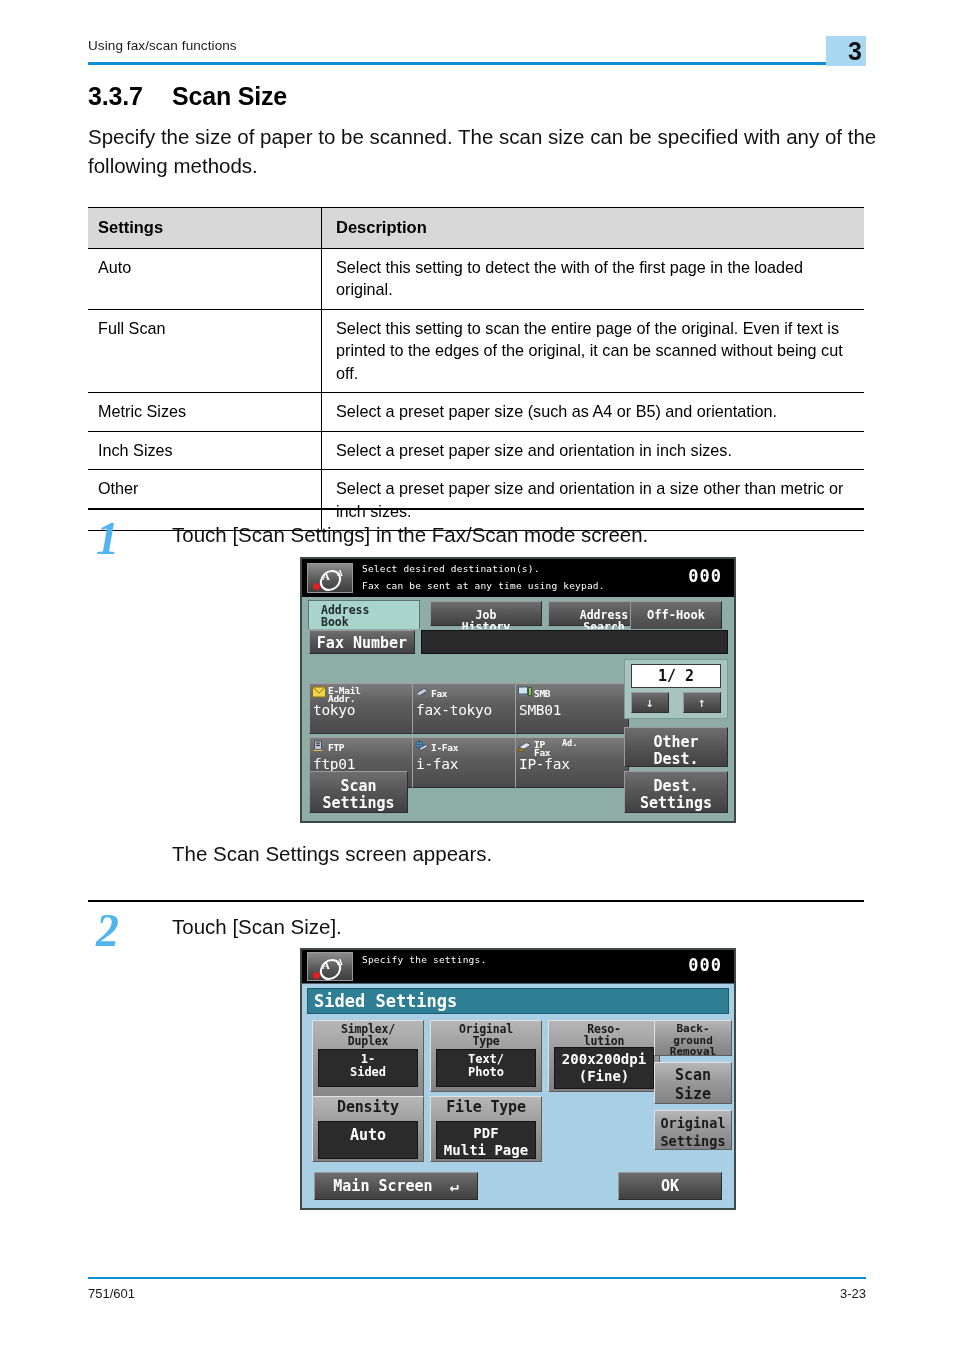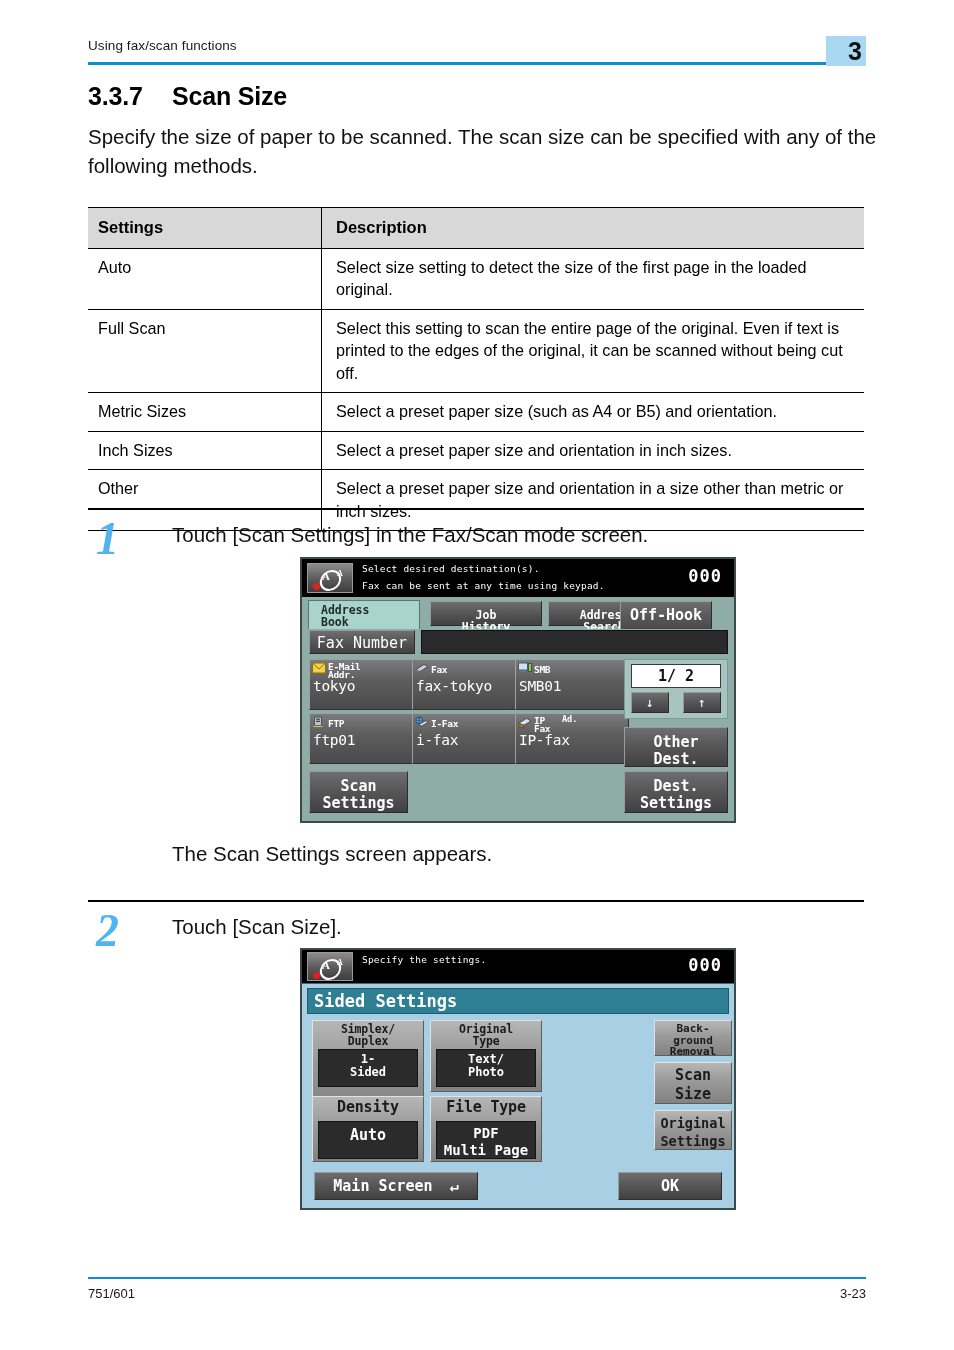--- a/index.html
+++ b/index.html
@@ -67,28 +67,28 @@
   
   .s1-body{background:#8fada7;padding:0;position:relative;height:224px;}
   .tabrow{position:relative;height:32px;background:#8fada7;}
   .tab-active{position:absolute;left:6px;top:3px;width:112px;height:29px;background:#a8d4cb;
      border:1px solid #5c7571;border-bottom:none;box-sizing:border-box;color:#1d2b29;
      font-size:11.5px;font-weight:bold;line-height:12px;padding:3px 0 0 12px;box-sizing:border-box;}
   .btn3d{background:linear-gradient(180deg,#6e6e6e 0%,#565656 48%,#414141 100%);
      border:1px solid #2c2c2c;border-top-color:#9a9a9a;border-left-color:#9a9a9a;
      color:#fff;box-sizing:border-box;text-align:center;}
   .tab-btn{position:absolute;top:4px;height:25px;font-size:11.5px;font-weight:bold;line-height:11.5px;padding-top:8px;}
-  .offhook{position:absolute;right:22px;top:4px;width:92px;height:36px;font-size:15px;font-weight:bold;line-height:26px;}
+  .offhook{position:absolute;right:12px;top:4px;width:92px;height:36px;font-size:12px;font-weight:bold;line-height:26px;}
   .faxnum-row{position:relative;height:28px;background:#8fada7;}
-  .faxnum-btn{position:absolute;left:7px;top:1px;width:106px;height:24px;font-size:15px;font-weight:normal;line-height:24px;}
+  .faxnum-btn{position:absolute;left:7px;top:1px;width:106px;height:24px;font-size:15px;font-weight:bold;line-height:24px;}
   .faxnum-field{position:absolute;left:119px;top:1px;right:6px;height:24px;background:#2a2a2a;border:1px solid #111;box-sizing:border-box;}
   .destgrid{position:relative;height:auto;background:#8fada7;}
   .dest{position:absolute;width:114px;height:51px;
      background:linear-gradient(180deg,#7b7b7b 0%,#5e5e5e 40%,#4a4a4a 100%);
-     border:1px solid #2f2f2f;border-top-color:#a0a0a0;border-left-color:#a0a0a0;box-sizing:border-box;color:#fff;}
+     border:1px solid #2f2f2f;border-top-color:#a0a0a0;border-left-color:#a0a0a0;box-sizing:border-box;color:#fff;margin-top:24px;}
   .dest .typ{position:absolute;left:18px;top:2px;font-size:9.5px;font-weight:bold;line-height:9.5px;letter-spacing:-.3px;}
   .dest .typ2{position:absolute;left:18px;top:10px;font-size:9.5px;font-weight:bold;line-height:9.5px;letter-spacing:-.3px;}
   .dest .nm{position:absolute;left:3px;top:19px;font-size:14.5px;line-height:15px;letter-spacing:-.3px;}
   .dest .ico{position:absolute;left:2px;top:2px;width:14px;height:12px;}
   .pagebox{position:absolute;background:#fff;border:1px solid #3a3a3a;box-sizing:border-box;
      color:#111;font-size:15px;font-weight:bold;text-align:center;}
   .arrbtn{position:absolute;width:38px;height:21px;font-size:13px;line-height:20px;}
   .sidebtn{position:absolute;font-size:15px;font-weight:bold;line-height:17px;padding-top:6px;}
   .pagepanel{position:absolute;background:#a8c4bf;border:1px solid #7b9a95;box-sizing:border-box;}
 
@@ -132,21 +132,21 @@
   <div class="intro">Specify the size of paper to be scanned. The scan size can be specified with any of the following methods.</div>
 
   <table class="tbl">
     <tbody>
         <tr class="head">
       <th class="c1">Settings</th>
       <th class="c2">Description</th>
     </tr>
     <tr>
       <td class="c1">Auto</td>
-      <td class="c2">Select size setting to detect the size of the first page in the loaded original.</td>
+      <td class="c2">Select this setting to detect the with of the first page in the loaded original.</td>
     </tr>
     <tr>
       <td class="c1">Full Scan</td>
       <td class="c2">Select this setting to scan the entire page of the original.  Even if text is printed to the edges of the original, it can be scanned without being cut off.</td>
     </tr>
     <tr>
       <td class="c1">Metric Sizes</td>
       <td class="c2">Select a preset paper size (such as A4 or B5) and orientation.</td>
     </tr>
     <tr>
@@ -314,20 +314,28 @@
 
       <div class="sbtn" style="left:128px;top:36px;width:112px;height:72px;">
         <span class="lbl">Original</span>
         <span class="lbl" style="padding-top:0;">Type</span>
         <span class="val" style="top:28px;height:38px;">
           <span style="display:block">Text/</span>
           <span style="display:block">Photo</span>
         </span>
       </div>
 
+      <div class="sbtn" style="left:246px;top:36px;width:112px;height:72px;">
+        <span class="lbl">Reso-</span>
+        <span class="lbl" style="padding-top:0;">lution</span>
+        <span class="val" style="top:26px;height:42px;font-size:14px;line-height:17px;">
+          <span style="display:block">200x200dpi</span>
+          <span style="display:block">(Fine)</span>
+        </span>
+      </div>
 
       <div class="sbtn" style="left:10px;top:112px;width:112px;height:66px;">
         <span class="lbl" style="font-size:15px;line-height:16px;padding-top:2px;">Density</span>
         <span class="val" style="top:24px;height:38px;font-size:15px;line-height:20px;">
           <span style="display:block">Auto</span>
         </span>
       </div>
 
       <div class="sbtn" style="left:128px;top:112px;width:112px;height:66px;">
         <span class="lbl" style="font-size:15px;line-height:16px;padding-top:2px;">File Type</span>

